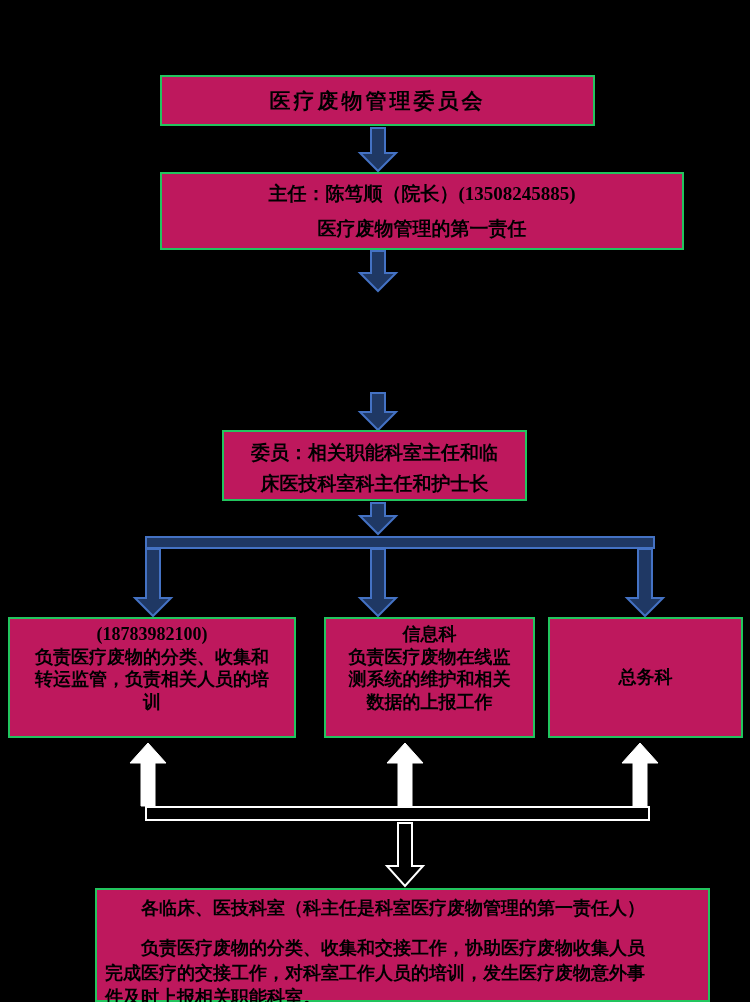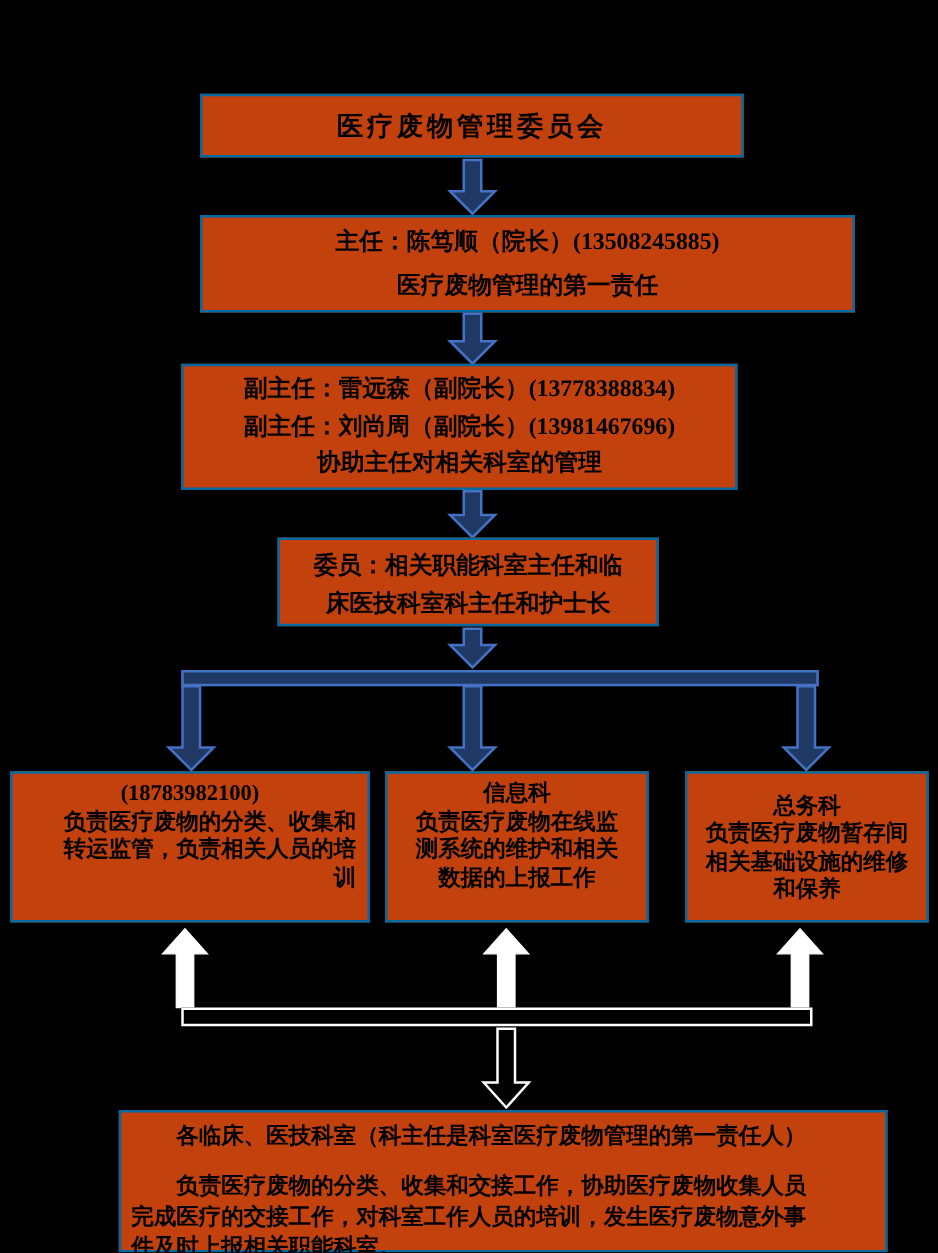--- a/index.html
+++ b/index.html
@@ -2,39 +2,39 @@
 <html><head>
 <meta charset="utf-8">
 <style>
   html,body{margin:0;padding:0;background:#000;}
   .stage{
     position:relative;width:750px;height:1002px;background:#000;
     font-family:"Liberation Serif","DejaVu Serif",serif;font-weight:bold;color:#000;
     overflow:hidden;
   }
   .box{
-    position:absolute;background:#c2410c;border:2px solid #0369a1;box-sizing:border-box;
+    position:absolute;background:#be185d;border:2px solid #22c55e;box-sizing:border-box;
     display:flex;flex-direction:column;justify-content:center;
   }
   .center{text-align:center;}
   .pre{white-space:pre-line;}
   svg.arrow{position:absolute;overflow:visible;}
   .bar{position:absolute;box-sizing:border-box;}
   .bar-branch{background:#1f3864;border:2px solid #4472c4;}
   .bar-merge{background:#000;border:2px solid #fff;}
 
   .title-box{left:160px;top:75px;width:435px;height:51px;font-size:21px;letter-spacing:3px;}
   .director-box{left:160px;top:172px;width:524px;height:78px;font-size:19px;line-height:1.85;}
   .deputy-box{left:145px;top:291px;width:445px;height:101px;font-size:19px;line-height:1.55;}
   .members-box{left:222px;top:430px;width:305px;height:71px;font-size:19px;line-height:1.6;justify-content:flex-end;}
   .dept-box{top:617px;height:121px;font-size:18px;line-height:1.25;padding:4px 9px;justify-content:flex-start;}
   .dept-left{left:8px;width:288px;}
-  .dept-mid{left:308px;width:211px;}
+  .dept-mid{left:324px;width:211px;}
   .dept-right{left:548px;width:195px;justify-content:center;}
-  .dept-box .body-left{text-align:right;}
+  .dept-box .body-left{text-align:center;}
   .bottom-box{left:95px;top:888px;width:615px;height:114px;font-size:18px;line-height:1.35;padding:6px 8px;justify-content:flex-start;gap:16px;}
   .bottom-box p{margin:0;text-indent:2em;white-space:pre-line;text-align:left;}
 </style>
 </head>
 <body>
 
 <div class="stage">
 
   <div class="box title-box center">
     <div>医疗废物管理委员会</div>
@@ -46,25 +46,20 @@
 
   <div class="box director-box center">
     <div>主任：陈笃顺（院长）(13508245885)</div>
     <div>医疗废物管理的第一责任</div>
   </div>
 
   <svg class="arrow" style="left:360px;top:251px" width="36" height="40">
     <polygon points="11,0 25,0 25,22 36,22 18,40 0,22 11,22" fill="#1f3864" stroke="#4472c4" stroke-width="2"></polygon>
   </svg>
 
-  <div class="box deputy-box center">
-    <div>副主任：雷远森（副院长）(13778388834)</div>
-    <div>副主任：刘尚周（副院长）(13981467696)</div>
-    <div>协助主任对相关科室的管理</div>
-  </div>
 
   <svg class="arrow" style="left:360px;top:393px" width="36" height="37">
     <polygon points="11,0 25,0 25,19 36,19 18,37 0,19 11,19" fill="#1f3864" stroke="#4472c4" stroke-width="2"></polygon>
   </svg>
 
   <div class="box members-box center">
     <div class="pre">委员：相关职能科室主任和临
 床医技科室科主任和护士长</div>
   </div>
 
@@ -93,23 +88,20 @@
 
   <div class="box dept-box dept-mid center">
     <div>信息科</div>
     <div class="pre">负责医疗废物在线监
 测系统的维护和相关
 数据的上报工作</div>
   </div>
 
   <div class="box dept-box dept-right center">
     <div>总务科</div>
-    <div class="pre">负责医疗废物暂存间
-相关基础设施的维修
-和保养</div>
   </div>
 
   <svg class="arrow" style="left:130px;top:743px" width="36" height="63">
     <polygon points="18,0 36,20 25,20 25,63 11,63 11,20 0,20" fill="#ffffff" stroke="#ffffff" stroke-width="1"></polygon>
   </svg>
   <svg class="arrow" style="left:387px;top:743px" width="36" height="63">
     <polygon points="18,0 36,20 25,20 25,63 11,63 11,20 0,20" fill="#ffffff" stroke="#ffffff" stroke-width="1"></polygon>
   </svg>
   <svg class="arrow" style="left:622px;top:743px" width="36" height="63">
     <polygon points="18,0 36,20 25,20 25,63 11,63 11,20 0,20" fill="#ffffff" stroke="#ffffff" stroke-width="1"></polygon>

